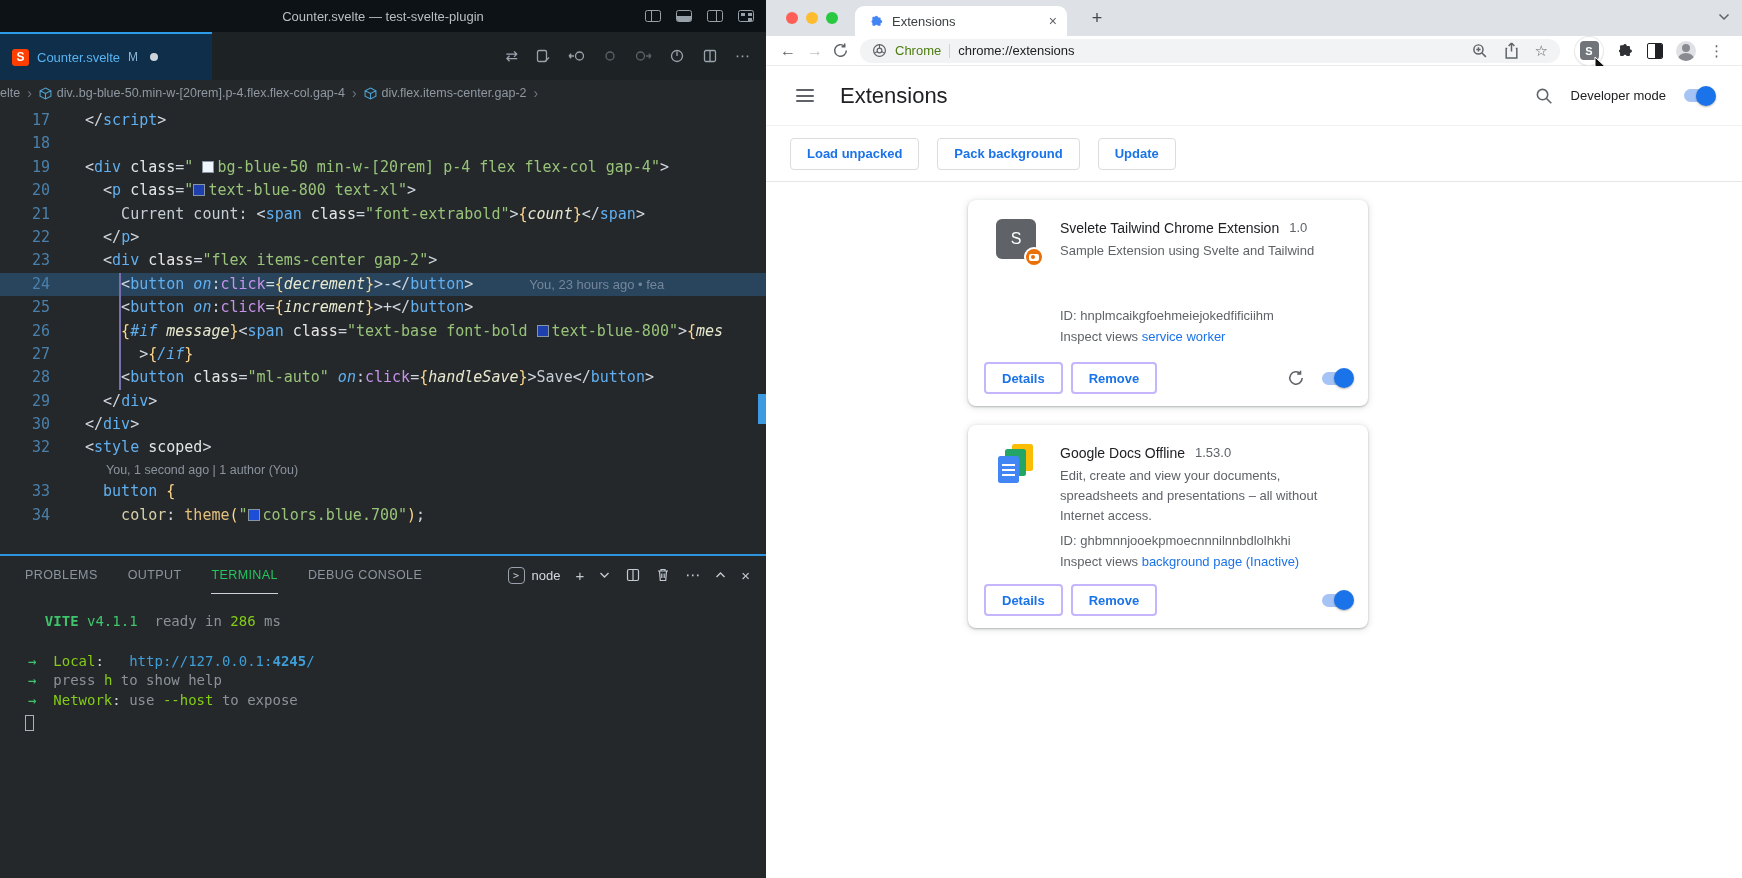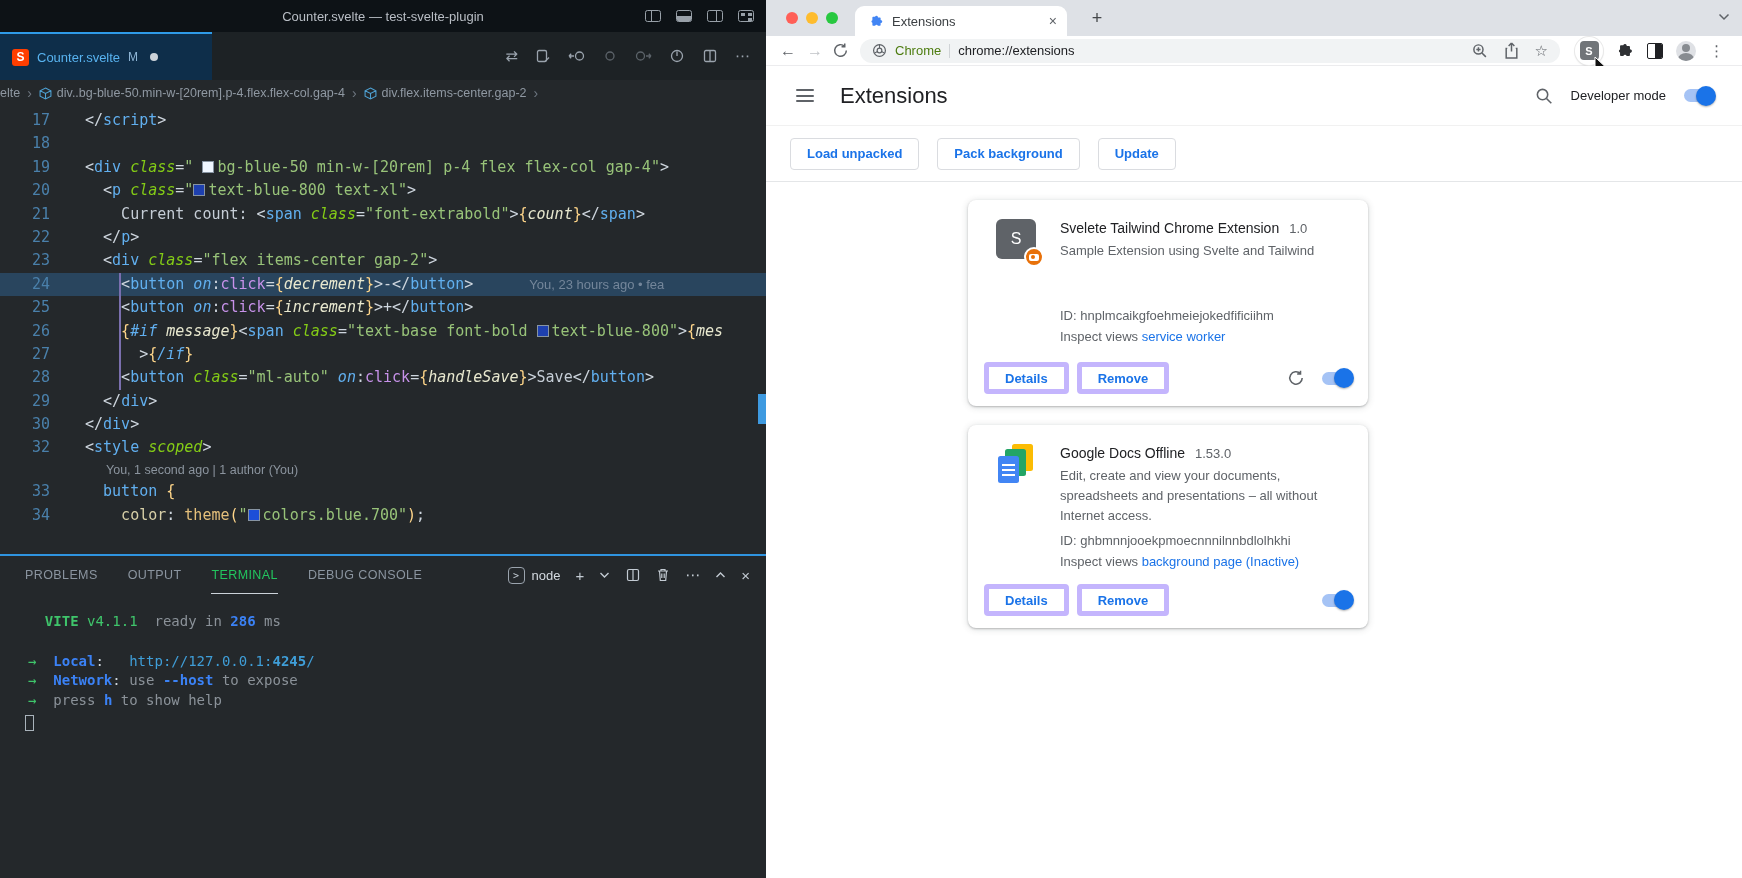--- a/index.html
+++ b/index.html
@@ -29,41 +29,41 @@
   .bc-item{display:flex;align-items:center;gap:5px}
   .bc-sep{color:#6e7781;font-size:14px}
 
   .vs-editor{position:absolute;top:106px;left:0;right:0;height:448px;overflow:hidden;font-family:"DejaVu Sans Mono",monospace;font-size:15px;line-height:23.4px;padding-top:3px}
   .line{display:flex;height:23.4px;white-space:pre}
   .gutter{flex:0 0 50px;text-align:right;color:#4a80ab}
   .codetxt{margin-left:35px;white-space:pre}
   .hl{background:#29455e}
   .blame{font-family:"Liberation Sans",sans-serif;font-size:13px;color:#74869a;margin-left:56px;align-self:center;white-space:nowrap}
   .codelens{height:20.5px;line-height:20.5px;padding-left:106px;color:#8b949e;font-family:"Liberation Sans",sans-serif;font-size:12.5px}
-  .pun{color:#ced6de}.tag{color:#61afef}.attr{color:#84cc16;font-style:italic}
+  .pun{color:#ced6de}.tag{color:#61afef}.attr{color:#e5e5e5;}
   .str{color:#98c379}.txt{color:#c5cdd6}.kw{color:#61afef;font-style:italic}
   .mod{color:#c792ea}.br{color:#ffd68a}.var{color:#e8e8cf;font-style:italic}
   .prop{color:#d8d0a8}.fn{color:#e5c07b}
   .sw{display:inline-block;width:12px;height:12px;border:1px solid #8794a2;vertical-align:-1px;margin-right:3px}
   .guide{position:absolute;left:119px;top:167px;width:1.5px;height:117px;background:#7a6fae}
   .scroll-dec{position:absolute;right:0;top:288px;width:8px;height:30px;background:#3e9ae0}
   .vs-sash{position:absolute;top:554px;left:0;right:0;height:2px;background:#2f94e0}
 
   .vs-panel{position:absolute;top:556px;bottom:0;left:0;right:0;background:#24282b}
   .panel-header{height:38px;display:flex;align-items:stretch;padding-left:25px}
   .panel-tabs{display:flex;gap:30px;align-items:stretch;font-size:12.5px;letter-spacing:.4px;color:#8b95a0}
   .panel-tab{display:flex;align-items:center}
   .panel-tab.active{color:#22c55e;border-bottom:1.5px solid #ccd3da}
   .panel-actions{margin-left:auto;display:flex;align-items:center;gap:15px;padding-right:16px;color:#c3cbd3;font-size:15px}
   .node-box{width:17px;height:17px;border:1.2px solid #9aa3ad;border-radius:4px;color:#c3cbd3;font-size:10px;display:flex;align-items:center;justify-content:center;font-family:"DejaVu Sans Mono",monospace}
   .node-label{font-size:13px;color:#d4dae0;margin-left:-8px}
   .terminal{padding:18px 0 0 28px;font-family:"DejaVu Sans Mono",monospace;font-size:14px;line-height:19.8px}
   .tline{white-space:pre}
   .t-g{color:#3fc56b}.t-gb{color:#3fc56b;font-weight:bold}.t-gy{color:#8b9299}
-  .t-w{color:#ced6dc}.t-wb{color:#3b82f6;font-weight:bold}
+  .t-w{color:#ced6dc}.t-wb{color:#84cc16;font-weight:normal}
   .t-cy{color:#3f9ed8}.t-cyb{color:#3f9ed8;font-weight:bold}
   .t-cursor{width:9px;height:16px;border:1.5px solid #a9b3bb;margin-top:4px;margin-left:-3px}
 
   
   .chrome{position:absolute;left:766px;top:0;width:976px;height:878px;background:#fff;overflow:hidden}
   .c-tabstrip{height:36px;background:#dee1e6;position:relative}
   .traffic{position:absolute;left:20px;top:12px;display:flex;gap:8px}
   .t-dot{width:12px;height:12px;border-radius:50%}
   .c-tab{position:absolute;left:89px;top:6px;width:212px;height:30px;background:#fff;border-radius:9px 9px 0 0;display:flex;align-items:center;gap:8px;padding:0 10px 0 14px;font-size:13px;color:#3c4043}
   .c-tab-close{margin-left:auto;color:#5f6368;font-size:14px}
@@ -111,28 +111,28 @@
   .unpacked-badge span{display:block;width:10px;height:7px;background:#fff;border-radius:2px;position:relative}
   .unpacked-badge span::after{content:"";position:absolute;left:2px;top:1.5px;width:4px;height:4px;border-radius:50%;background:#e8710a}
   .docs-icon{width:40px;height:40px;position:relative;flex:none}
   .doc{position:absolute;width:21px;height:27px;border-radius:2.5px}
   .doc-yellow{right:3px;top:0;background:#fbbc04}
   .doc-green{right:10px;top:5px;background:#23a566}
   .doc-blue{left:2px;bottom:1px;background:#4285f4}
   .doc-blue::after{content:"";position:absolute;left:4px;right:4px;top:8px;height:13px;background:linear-gradient(#fff 0 2px,transparent 2px 5px,#fff 5px 7px,transparent 7px 10px,#fff 10px 12px,transparent 12px)}
   .card-text{flex:1;min-width:0}
   .card-body{height:86px}
-  .card-title-row{display:flex;align-items:center;gap:10px;padding-top:1px}
+  .card-title-row{display:flex;align-items:flex-start;gap:10px;padding-top:1px}
   .ext-name{font-size:14px;color:#202124;white-space:nowrap}
   .ext-version{font-size:13px;color:#5f6368}
   .ext-desc{margin-top:5px;font-size:13px;line-height:20px;color:#5f6368}
   .ext-id,.inspect{font-size:13px;color:#5f6368;line-height:21px}
   .inspect-link{color:#1a73e8}
   .card-actions{display:flex;align-items:center;padding:0 16px 12px 8px;margin-top:auto}
-  .card-btn{height:32px;padding:0 16px;border:5px solid #c4b5fd;border-radius:4px;color:#1a73e8;font-size:13px;font-weight:bold;background:#fff;display:flex;align-items:center;margin-left:8px}
+  .card-btn{height:32px;padding:0 16px;border:2px solid #c4b5fd;border-radius:4px;color:#1a73e8;font-size:13px;font-weight:bold;background:#fff;display:flex;align-items:center;margin-left:8px}
   .card-actions-right{margin-left:auto;display:flex;align-items:center;gap:17px}
 </style>
 </head>
 <body>
 
 <div class="vscode">
   <div class="vs-titlebar">
     <span>Counter.svelte — test-svelte-plugin</span>
     <div class="vs-layout-icons">
       <span class="li-box li-left"></span>
@@ -253,22 +253,22 @@
             <path d="M1.5 6l4-4 4 4" fill="none" stroke="#c3cbd3" stroke-width="1.4"></path>
           </svg>
         <span>×</span>
       </div>
     </div>
     <div class="terminal">
       <div>
           <div class="tline"><span class="t-w">  </span><span class="t-gb">VITE</span><span class="t-g"> v4.1.1</span><span class="t-gy">  ready in </span><span class="t-wb">286</span><span class="t-gy"> ms</span></div>
           <div class="tline">&nbsp;</div>
           <div class="tline"><span class="t-g">→</span><span class="t-wb">  Local</span><span class="t-w">:</span><span class="t-cy">   http://127.0.0.1:</span><span class="t-cyb">4245</span><span class="t-cy">/</span></div>
+          <div class="tline"><span class="t-g">→</span><span class="t-gy">  press </span><span class="t-wb">h</span><span class="t-gy"> to show help</span></div>
           <div class="tline"><span class="t-g">→</span><span class="t-wb">  Network</span><span class="t-w">:</span><span class="t-gy"> use </span><span class="t-wb">--host</span><span class="t-gy"> to expose</span></div>
-          <div class="tline"><span class="t-g">→</span><span class="t-gy">  press </span><span class="t-wb">h</span><span class="t-gy"> to show help</span></div>
         </div>
       <div class="t-cursor"></div>
     </div>
   </div>
 </div>
 
 <div class="chrome">
   <div class="c-tabstrip">
     <div class="traffic">
       <span class="t-dot" style="background:#ff5f57"></span>

